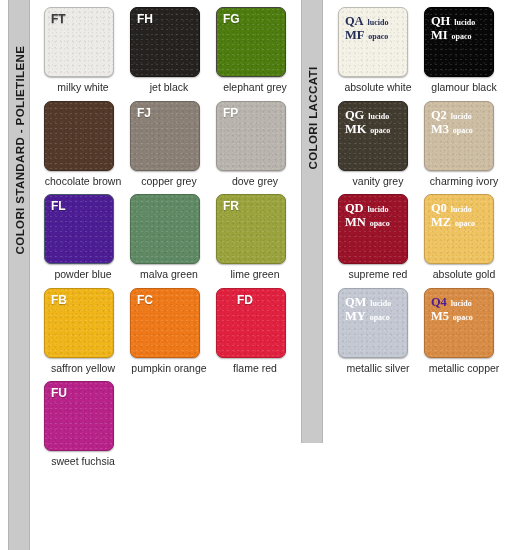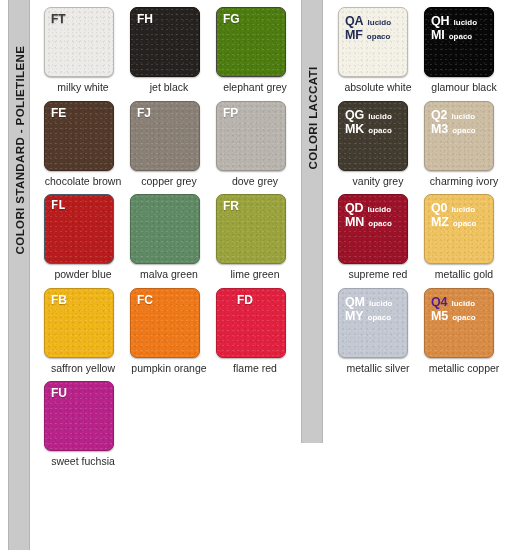--- a/index.html
+++ b/index.html
@@ -111,20 +111,21 @@
     line-height: 1.05;
     text-shadow: 0 1px 1px rgba(0,0,0,0.28);
   }
 
   
   .chip-codes {
     position: relative;
     z-index: 2;
     padding: 6px 0 0 6px;
     line-height: 1.12;
+    font-family: Liberation Serif, serif;
   }
   .code-line {
     display: flex;
     align-items: baseline;
     gap: 4px;
   }
   .code-main {
     font-size: 12.5px;
     font-weight: bold;
     letter-spacing: -0.1px;
@@ -179,42 +180,41 @@
           <div class="chip-texture"></div>
           <div class="chip-code" style="color: rgb(255, 255, 255);">FG</div>
         </div>
         <div class="chip-name">elephant grey</div>
       </div>
     </div>
     <div class="swatch-row">
       <div class="swatch-cell">
         <div class="chip" style="background: rgb(83, 57, 42); border: 1px solid rgb(63, 43, 31);">
           <div class="chip-texture"></div>
-          <div class="chip-code" style="color: rgb(255, 255, 255);">FE</div>
         </div>
         <div class="chip-name">chocolate brown</div>
       </div>
       <div class="swatch-cell">
         <div class="chip" style="background: rgb(138, 128, 118); border: 1px solid rgb(111, 102, 93);">
           <div class="chip-texture"></div>
           <div class="chip-code" style="color: rgb(255, 255, 255);">FJ</div>
         </div>
         <div class="chip-name">copper grey</div>
       </div>
       <div class="swatch-cell">
         <div class="chip" style="background: rgb(185, 180, 174); border: 1px solid rgb(154, 149, 143);">
           <div class="chip-texture"></div>
           <div class="chip-code" style="color: rgb(255, 255, 255);">FP</div>
         </div>
         <div class="chip-name">dove grey</div>
       </div>
     </div>
     <div class="swatch-row">
       <div class="swatch-cell">
-        <div class="chip" style="background: #b91c1c; border: 1px solid rgb(75, 90, 105); font-family: Liberation Mono, monospace;">
+        <div class="chip" style="background: #4c1d95; border: 1px solid rgb(75, 90, 105);">
           <div class="chip-texture"></div>
           <div class="chip-code" style="color: rgb(255, 255, 255);">FL</div>
         </div>
         <div class="chip-name">powder blue</div>
       </div>
       <div class="swatch-cell">
         <div class="chip" style="background: rgb(95, 138, 100); border: 1px solid rgb(76, 111, 80);">
           <div class="chip-texture"></div>
         </div>
         <div class="chip-name">malva green</div>
@@ -354,21 +354,21 @@
             <div class="code-line">
               <span class="code-main" style="color: rgb(255, 255, 255);">Q0</span>
               <span class="code-finish" style="color: rgb(255, 255, 255);">lucido</span>
             </div>
             <div class="code-line">
               <span class="code-main" style="color: rgb(255, 255, 255);">MZ</span>
               <span class="code-finish" style="color: rgb(255, 255, 255);">opaco</span>
             </div>
           </div>
         </div>
-        <div class="chip-name">metallic gold</div>
+        <div class="chip-name">absolute gold</div>
       </div>
     </div>
     <div class="swatch-row">
       <div class="swatch-cell">
         <div class="chip" style="background: rgb(195, 200, 211); border: 1px solid rgb(160, 165, 176);">
           <div class="chip-texture"></div>
           <div class="chip-codes">
             <div class="code-line">
               <span class="code-main" style="color: rgb(255, 255, 255);">QM</span>
               <span class="code-finish" style="color: rgb(255, 255, 255);">lucido</span>

